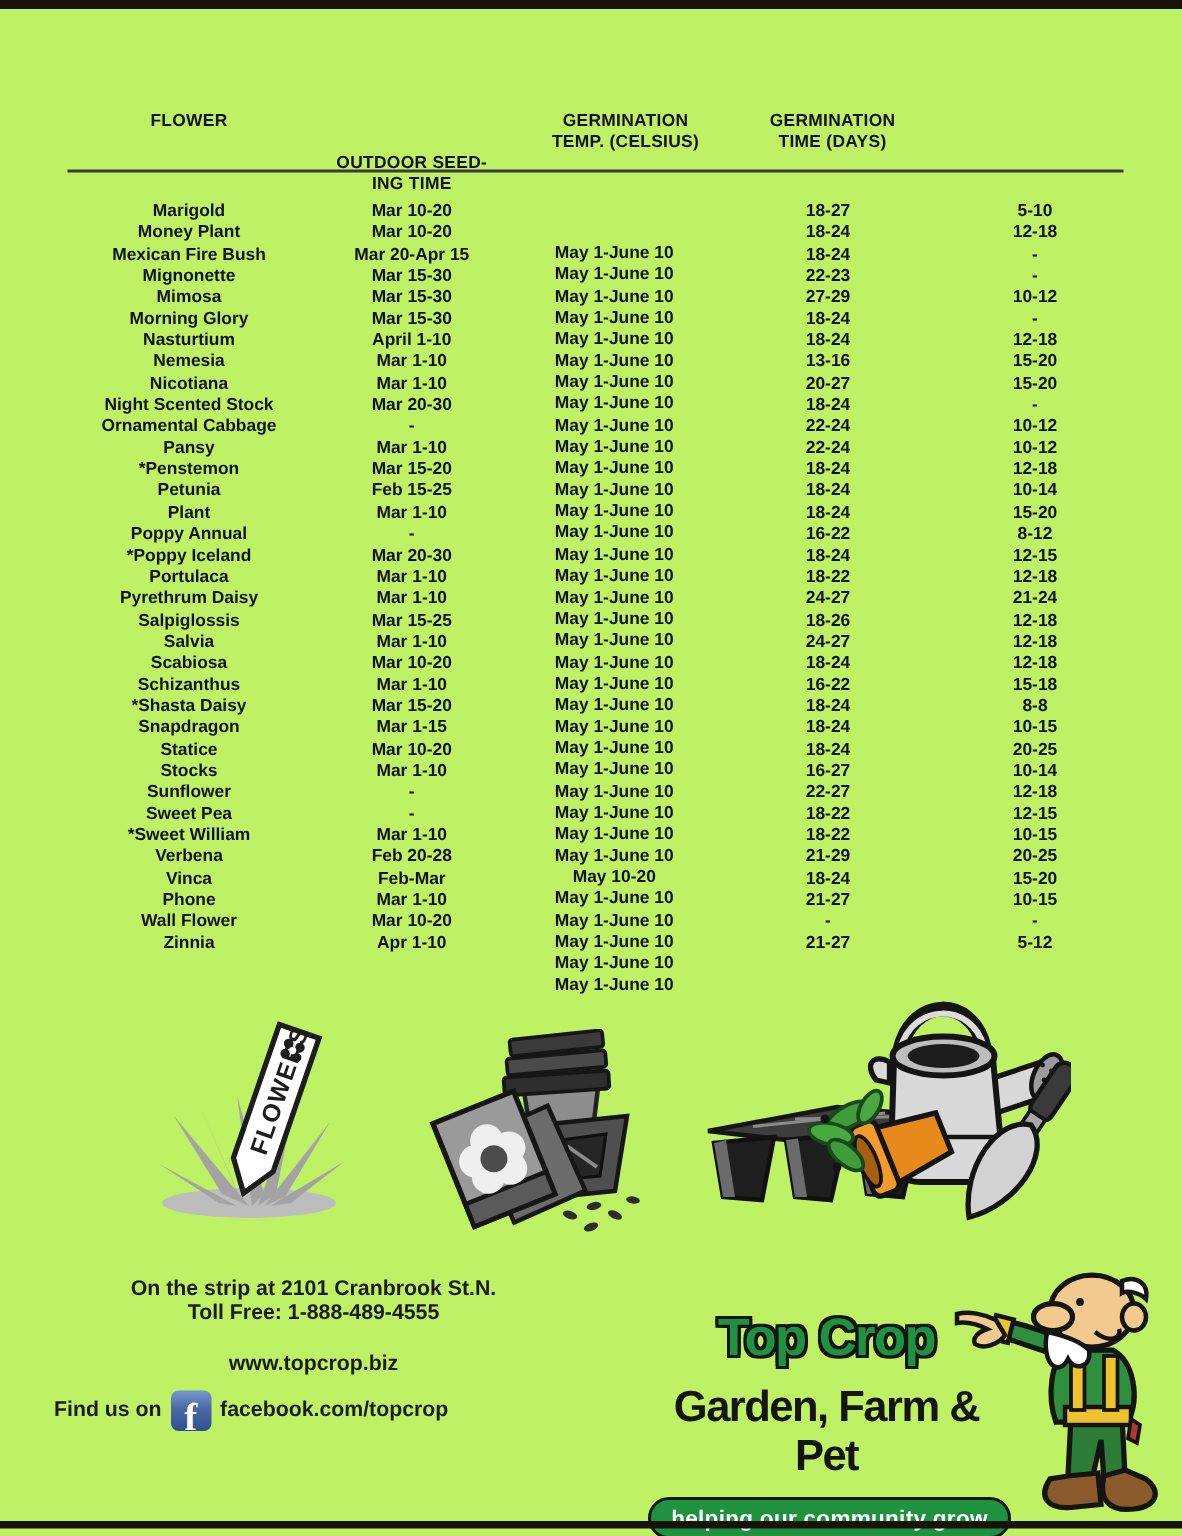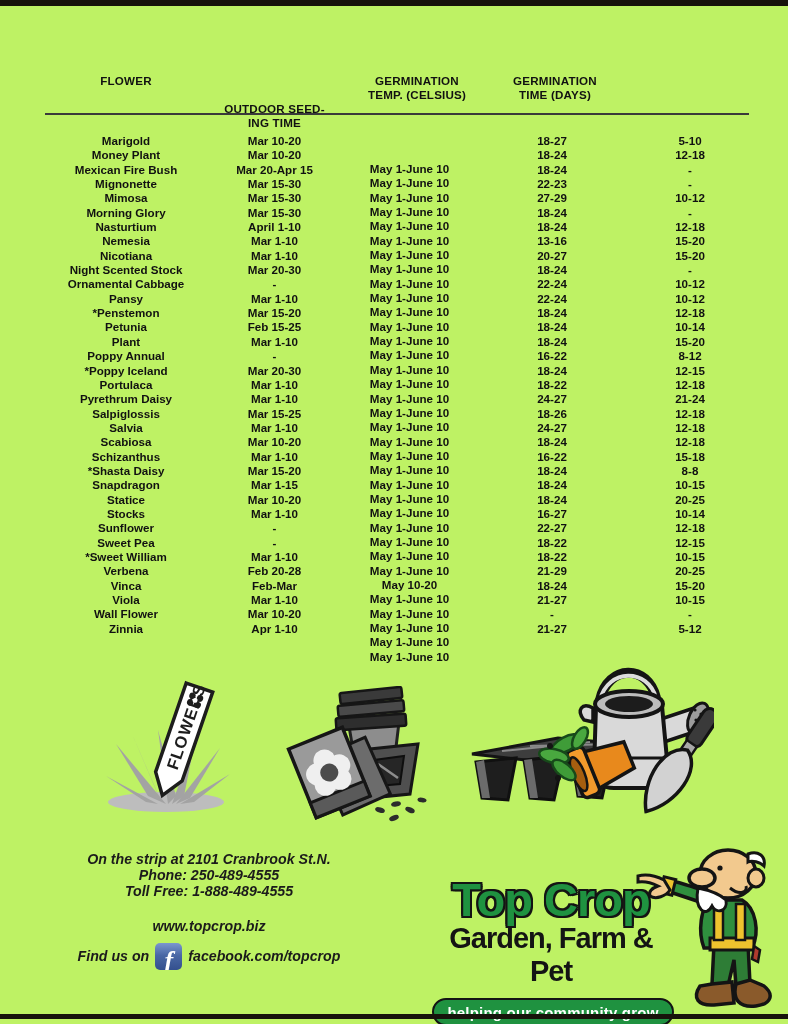--- a/index.html
+++ b/index.html
@@ -17,34 +17,34 @@
   .head-rule{position:absolute;left:0px;top:39px;width:704px;height:2.4px;background:#3a3a3a;}
   .tbody{position:absolute;left:0;top:60px;width:708px;}
   .trow{display:flex;height:14.35px;align-items:flex-start;}
   .cell{font-weight:bold;font-size:11.6px;line-height:14px;text-align:center;white-space:nowrap;}
 
   
   .clip{position:absolute;}
 
   
   .contact{position:absolute;left:36px;top:851px;width:346px;text-align:center;
-           font-weight:bold;font-size:14.2px;line-height:16.2px;color:#1b1b1b;font-style:italic;}
+           font-weight:bold;font-size:14.2px;line-height:16.2px;color:#1b1b1b;}
   .contact .gap{height:15px;}
-  .fb-line{margin-top:9px;display:flex;align-items:center;justify-content:center;gap:6px;}
+  .fb-line{margin-top:9px;display:flex;align-items:center;gap:6px;}
   .fb-icon{display:inline-flex;align-items:center;justify-content:center;width:27px;height:27px;
            border-radius:5px;background:linear-gradient(#7b97cf 0%,#4a68a5 45%,#33508e 100%);
            color:#fff;font-family:"Liberation Serif",serif;font-weight:bold;font-size:26px;
            line-height:27px;overflow:hidden;}
   .fb-icon span{position:relative;top:4px;}
   .site{margin-top:3px;}
 
   
   .logo{position:absolute;left:428px;top:866px;width:360px;height:150px;}
   .logo-title{position:absolute;left:8px;top:6px;width:230px;text-align:center;
-              font-size:47px;font-weight:bold;letter-spacing:-1px;color:#1f9240;
+              font-size:35px;font-weight:bold;letter-spacing:-1px;color:#1f9240;
               text-shadow:-2px -2px 0 #141414,2px -2px 0 #141414,-2px 2px 0 #141414,2px 2px 0 #141414,
                           0 -2px 0 #141414,0 2px 0 #141414,-2px 0 0 #141414,2px 0 0 #141414;}
   .logo-sub{position:absolute;left:0px;top:56px;width:246px;text-align:center;
             font-size:29px;font-weight:bold;letter-spacing:-1px;color:#141414;}
   .logo-pill{position:absolute;left:4px;top:92px;width:238px;height:24px;border:2px solid #141414;
              border-radius:15px;background:#1f9240;color:#fff;font-weight:bold;font-size:15px;
              display:flex;align-items:center;justify-content:center;letter-spacing:.2px;margin-top:40px;}
 </style>
 </head>
 <body>
@@ -282,21 +282,21 @@
           <span class="cell c4">20-25</span>
         </div>
         <div class="trow">
           <span class="cell c0">Vinca</span>
           <span class="cell c1">Feb-Mar</span>
           <span class="cell c2">May 1-June 10</span>
           <span class="cell c3">18-24</span>
           <span class="cell c4">15-20</span>
         </div>
         <div class="trow">
-          <span class="cell c0">Viola</span>
+          <span class="cell c0">Phone</span>
           <span class="cell c1">Mar 1-10</span>
           <span class="cell c2">May 1-June 10</span>
           <span class="cell c3">21-27</span>
           <span class="cell c4">10-15</span>
         </div>
         <div class="trow">
           <span class="cell c0">Wall Flower</span>
           <span class="cell c1">Mar 10-20</span>
           <span class="cell c2">May 1-June 10</span>
           <span class="cell c3">-</span>
@@ -416,21 +416,20 @@
       <ellipse cx="92" cy="106" rx="15" ry="7" fill="#49a83f" stroke="#17491a" stroke-width="2.5" transform="rotate(12 92 106)"></ellipse>
       <ellipse cx="102" cy="120" rx="14" ry="6.5" fill="#3f9c38" stroke="#17491a" stroke-width="2.5" transform="rotate(40 102 120)"></ellipse>
       <ellipse cx="118" cy="88" rx="12" ry="6" fill="#49a83f" stroke="#17491a" stroke-width="2.5" transform="rotate(-60 118 88)"></ellipse>
       <circle cx="88" cy="96" r="3" fill="#141414"></circle>
         <circle cx="96" cy="128" r="3" fill="#141414"></circle>
     </g>
   </svg>
 
   <div class="contact">
     <div>On the strip at 2101 Cranbrook St.N.</div>
-    <div>Phone: 250-489-4555</div>
     <div>Toll Free: 1-888-489-4555</div>
     <div class="gap"></div>
     <div class="site">www.topcrop.biz</div>
     <div class="fb-line">
       <span>Find us on</span>
       <span class="fb-icon">
           <span>f</span>
         </span>
       <span>facebook.com/topcrop</span>
     </div>

